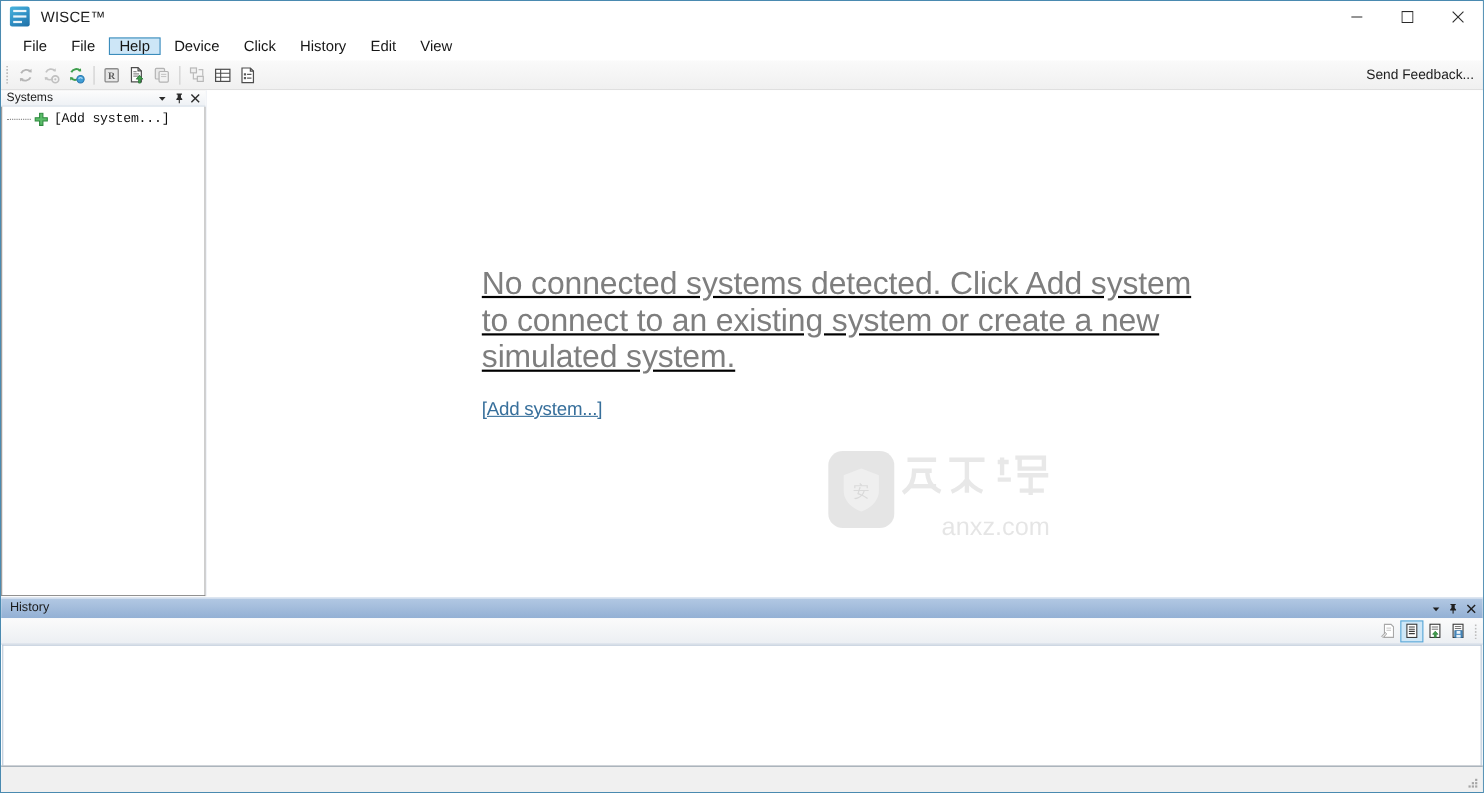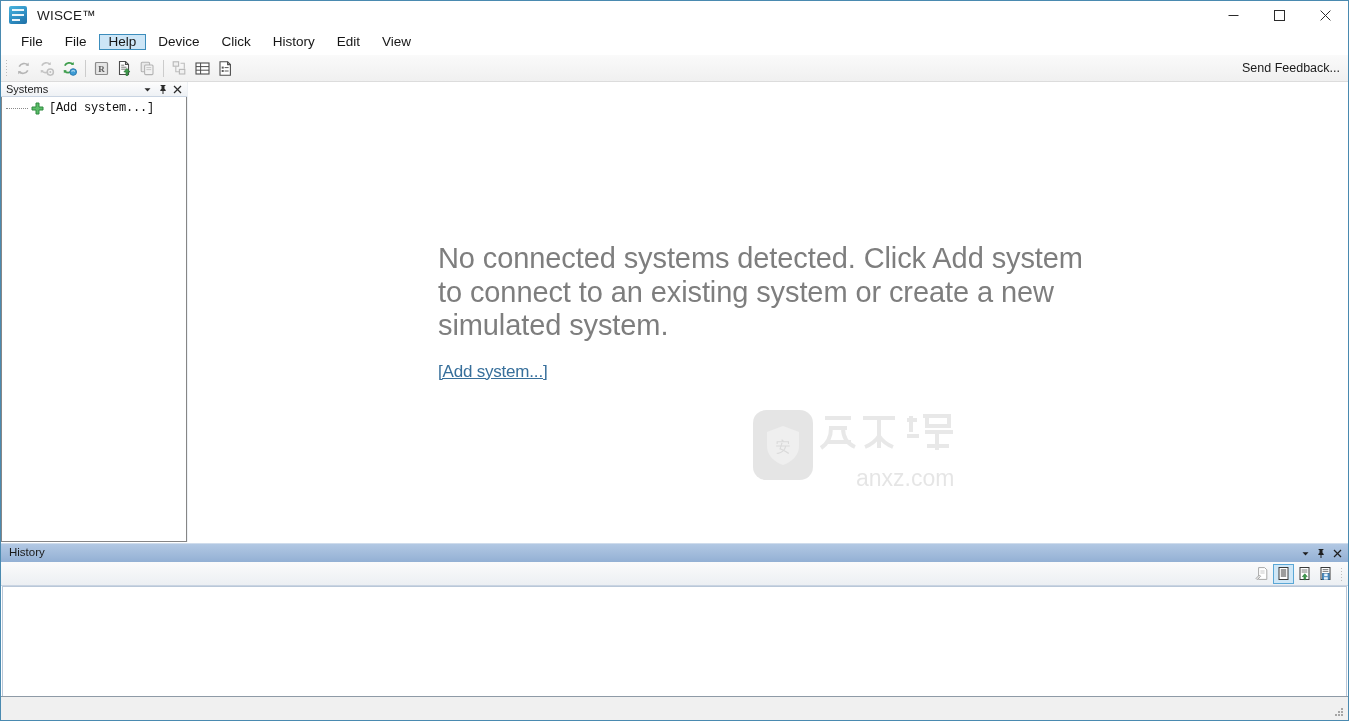--- a/index.html
+++ b/index.html
@@ -234,20 +234,21 @@
     position: relative;
     background: #ffffff;
     border-left: 1px solid #eef1f5;
     overflow: hidden;
   }
   .empty-block {
     position: absolute;
     left: 250px;
     top: 160px;
     width: 670px;
+    text-decoration: underline;
   }
   .empty-msg {
     font-size: 29px;
     line-height: 1.16;
     color: #7e7e7e;
     font-weight: 400;
     letter-spacing: -.1px;
   }
   .empty-link {
     display: inline-block;

